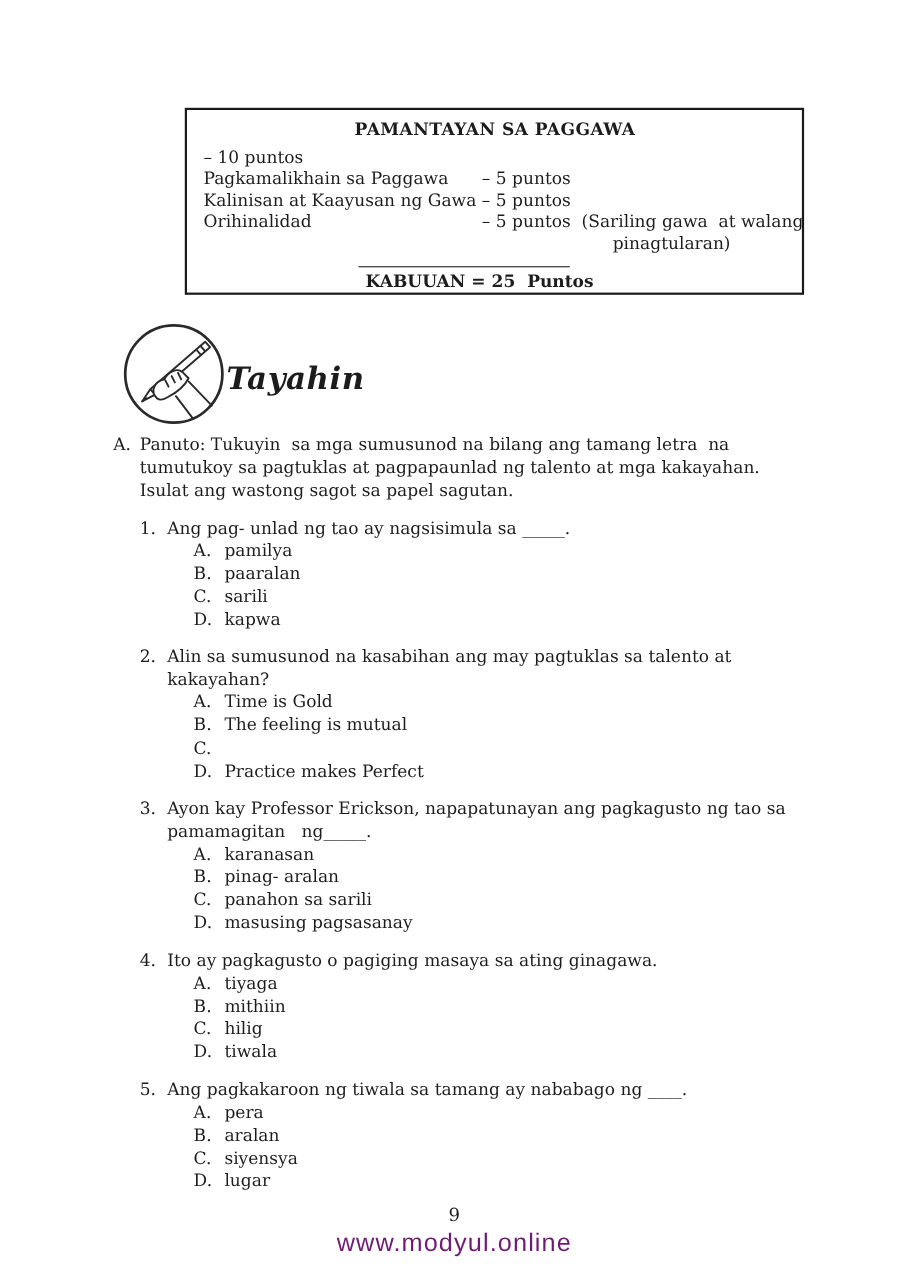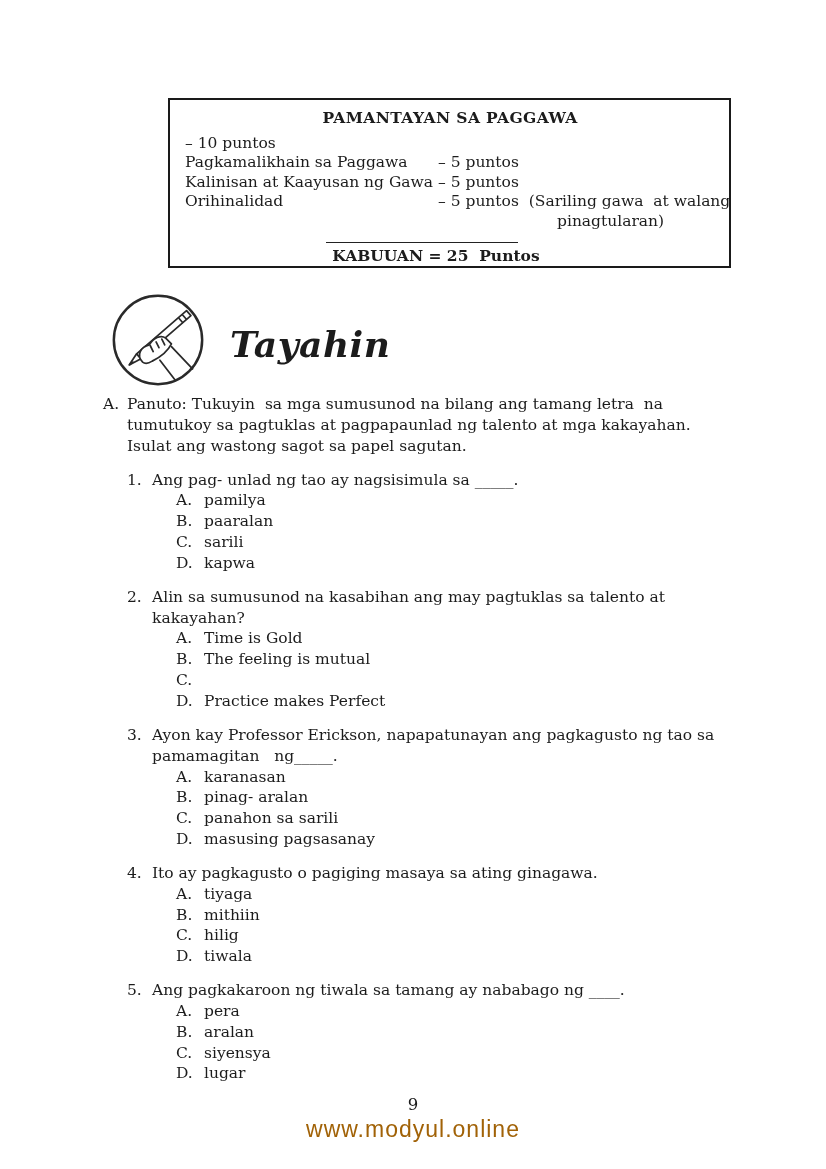--- a/index.html
+++ b/index.html
@@ -47,24 +47,23 @@
     font-weight: bold;
     white-space: pre;
     position: relative;
     left: -14px;
   }
 
   
   .activity { position: absolute; left: 110px; top: 292px; display: flex; align-items: center; }
   .activity-icon { width: 96px; height: 96px; flex: none; }
   .activity-heading {
-    font-size: 36px;
+    font-size: 28px;
     font-weight: bold;
     font-style: italic;
-    margin-left: 24px;
     margin-top: 8px;
     letter-spacing: 0.5px;
   }
 
   
   .section-a {
     position: absolute;
     left: 103px; top: 394px;
     width: 634px;
     font-size: 15.5px;
@@ -89,21 +88,21 @@
     top: 1095px; left: 0; width: 826px;
     text-align: center;
     font-size: 16.5px;
   }
   .watermark {
     position: absolute;
     top: 1116px; left: 0; width: 826px;
     text-align: center;
     font-family: "Liberation Sans", "DejaVu Sans", sans-serif;
     font-size: 23px;
-    color: #a16207;
+    color: #701a75;
     letter-spacing: 1px;
   }
 </style>
 </head>
 <body>
 
 <div class="page">
 
   <div class="rubric">
     <div class="rubric-title">PAMANTAYAN SA PAGGAWA</div>

